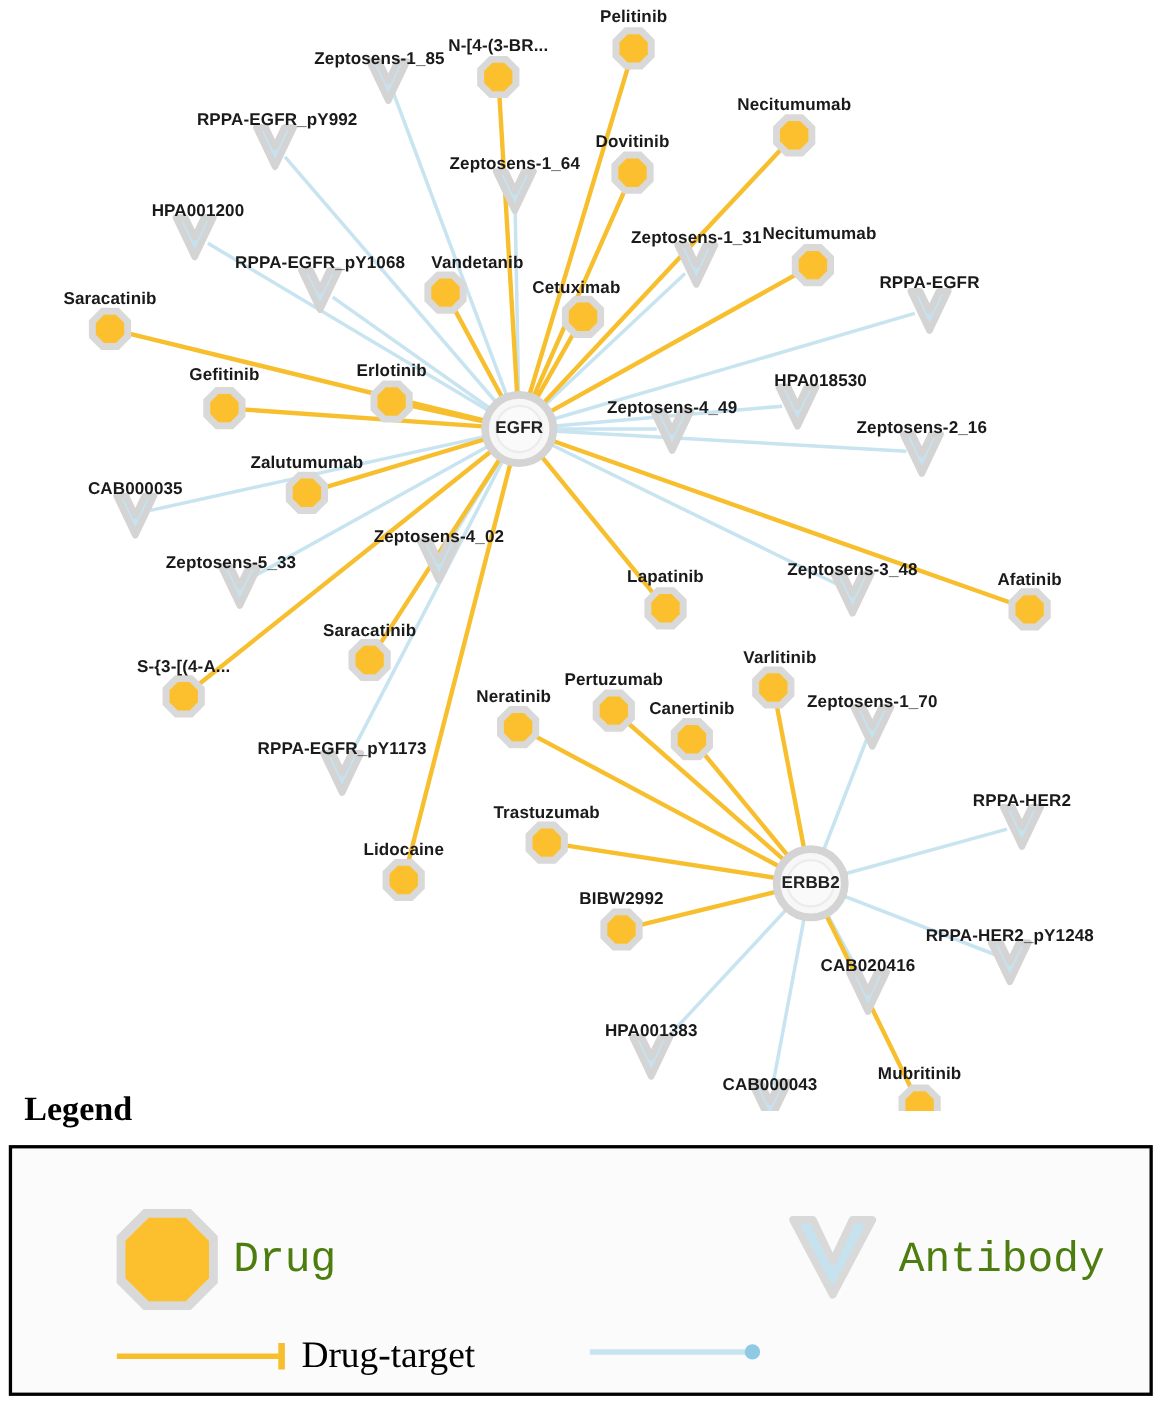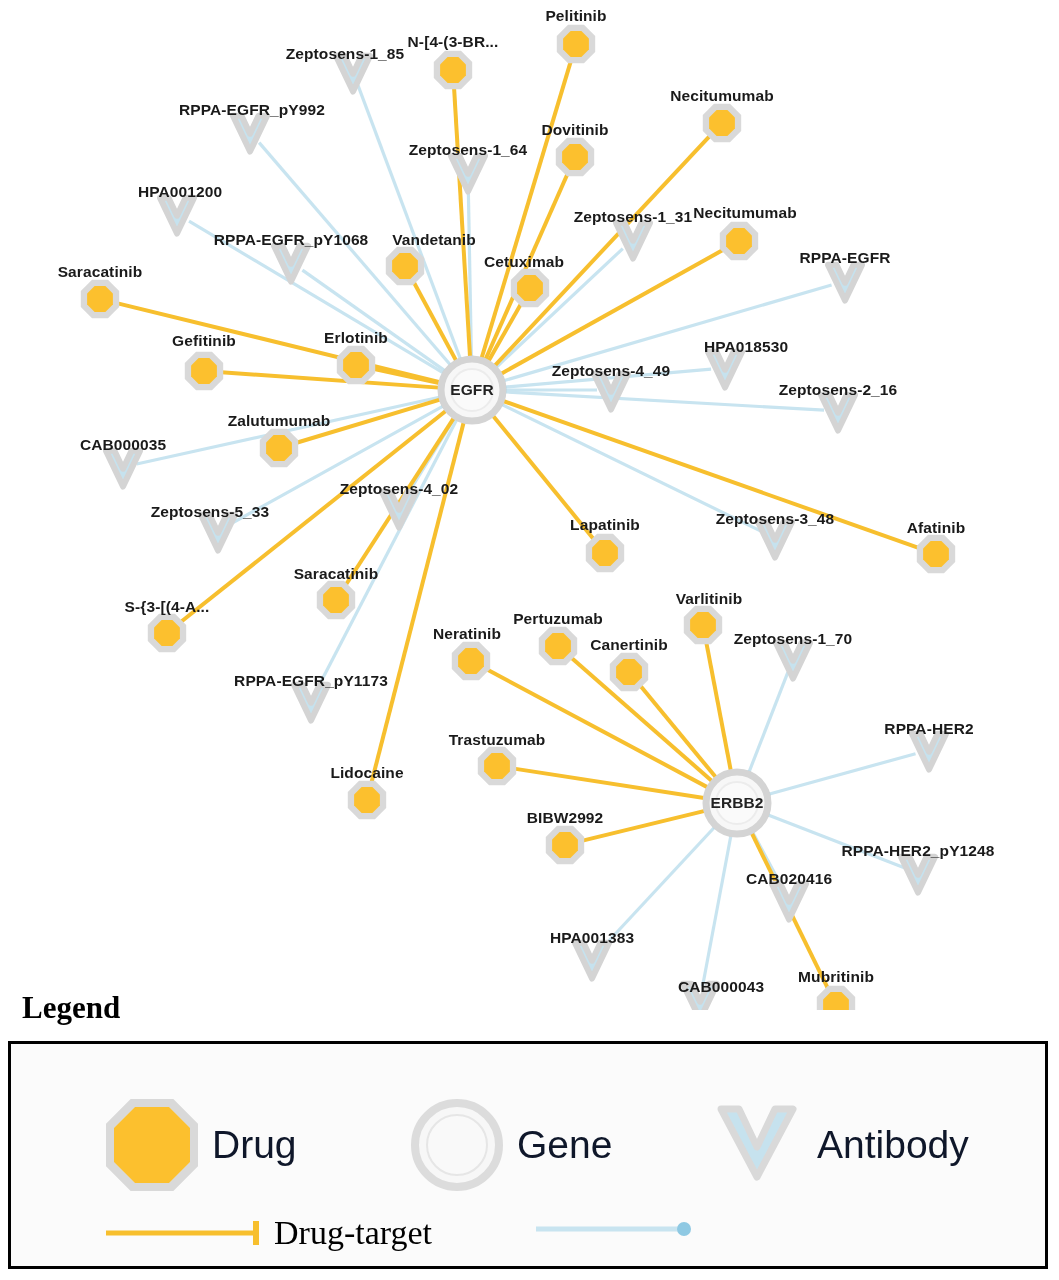--- a/index.html
+++ b/index.html
@@ -59,23 +59,23 @@
     border: 3px solid #000;
     background: #fbfbfb;
     box-sizing: border-box;
   }
   .legend-item {
     position: absolute;
     display: flex;
     align-items: center;
   }
   .legend-text {
-    font-family: Liberation Sans, sans-serif;
+    font-family: Liberation Mono, monospace;
     font-size: 39px;
-    color: #0f172a;
+    color: #4d7c0f;
     margin-left: 14px;
     white-space: nowrap;
   }
   .legend-text-small {
     font-family: "Liberation Serif", serif;
     font-size: 34px;
     color: #000;
     margin-left: 8px;
     white-space: nowrap;
   }
@@ -355,21 +355,21 @@
       <div class="node-label" style="left: 123px; top: 445px;">CAB000035</div>
       <div class="node-label" style="left: 399px; top: 489px;">Zeptosens-4_02</div>
       <div class="node-label" style="left: 210px; top: 512px;">Zeptosens-5_33</div>
       <div class="node-label" style="left: 775px; top: 519px;">Zeptosens-3_48</div>
       <div class="node-label" style="left: 793px; top: 639px;">Zeptosens-1_70</div>
       <div class="node-label" style="left: 311px; top: 681px;">RPPA-EGFR_pY1173</div>
       <div class="node-label" style="left: 929px; top: 729px;">RPPA-HER2</div>
       <div class="node-label" style="left: 918px; top: 851px;">RPPA-HER2_pY1248</div>
       <div class="node-label" style="left: 789px; top: 879px;">CAB020416</div>
       <div class="node-label" style="left: 592px; top: 938px;">HPA001383</div>
-      <div class="node-label" style="left: 700px; top: 987px; margin-left: 21px;">CAB000043</div>
+      <div class="node-label" style="left: 700px; top: 987px;">CAB000043</div>
       <div class="node-label" style="left: 576px; top: 16px;">Pelitinib</div>
       <div class="node-label" style="left: 453px; top: 42px;">N-[4-(3-BR...</div>
       <div class="node-label" style="left: 722px; top: 96px;">Necitumumab</div>
       <div class="node-label" style="left: 575px; top: 130px;">Dovitinib</div>
       <div class="node-label" style="left: 745px; top: 213px;">Necitumumab</div>
       <div class="node-label" style="left: 405px; top: 240px; margin-left: 29px;">Vandetanib</div>
       <div class="node-label" style="left: 524px; top: 262px;">Cetuximab</div>
       <div class="node-label" style="left: 100px; top: 272px;">Saracatinib</div>
       <div class="node-label" style="left: 204px; top: 341px;">Gefitinib</div>
       <div class="node-label" style="left: 356px; top: 338px;">Erlotinib</div>
@@ -395,27 +395,20 @@
 
 <div id="legend-box">
   <div class="legend-item" style="left:95px; top:55px;">
     <svg width="92" height="92" viewBox="0 0 92 92">
       <polygon points="27,4 65,4 88,27 88,65 65,88 27,88 4,65 4,27" fill="none" stroke="#d9d9d9" stroke-width="9"></polygon>
       <polygon points="29,8 63,8 84,29 84,63 63,84 29,84 8,63 8,29" fill="#fcc02e"></polygon>
     </svg>
     <span class="legend-text">Drug</span>
   </div>
 
-  <div class="legend-item" style="left:400px; top:55px;">
-    <svg width="92" height="92" viewBox="0 0 92 92">
-      <circle cx="46" cy="46" r="42" fill="#f7f7f7" stroke="#dcdcdc" stroke-width="8"></circle>
-      <circle cx="46" cy="46" r="30" fill="#f9f9f9" stroke="#e6e6e6" stroke-width="2"></circle>
-    </svg>
-    <span class="legend-text">Gene</span>
-  </div>
 
   <div class="legend-item" style="left:700px; top:55px;">
     <svg width="92" height="92" viewBox="0 0 92 92">
       <path d="M10,10 L46,78 L82,10 L64,10 L46,48 L28,10 Z" fill="#c6e2ee" stroke="#d9d9d9" stroke-width="7" stroke-linejoin="round"></path>
     </svg>
     <span class="legend-text">Antibody</span>
   </div>
 
   <div class="legend-item" style="left:95px; top:170px;text-align:right;">
     <svg width="160" height="30" viewBox="0 0 160 30">

